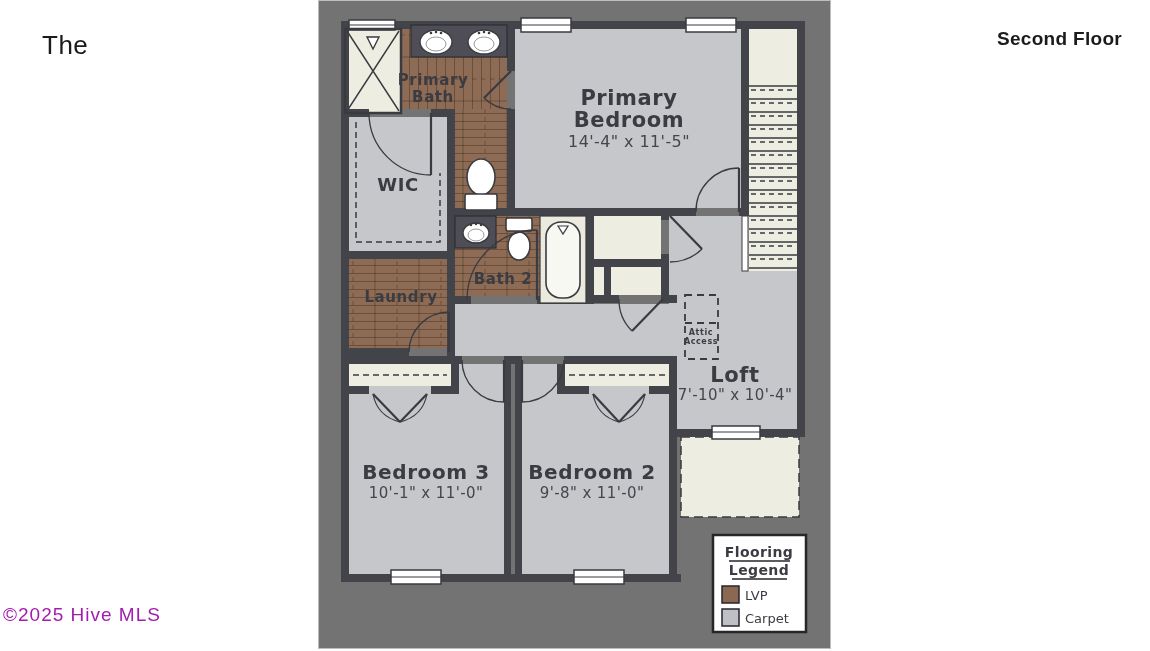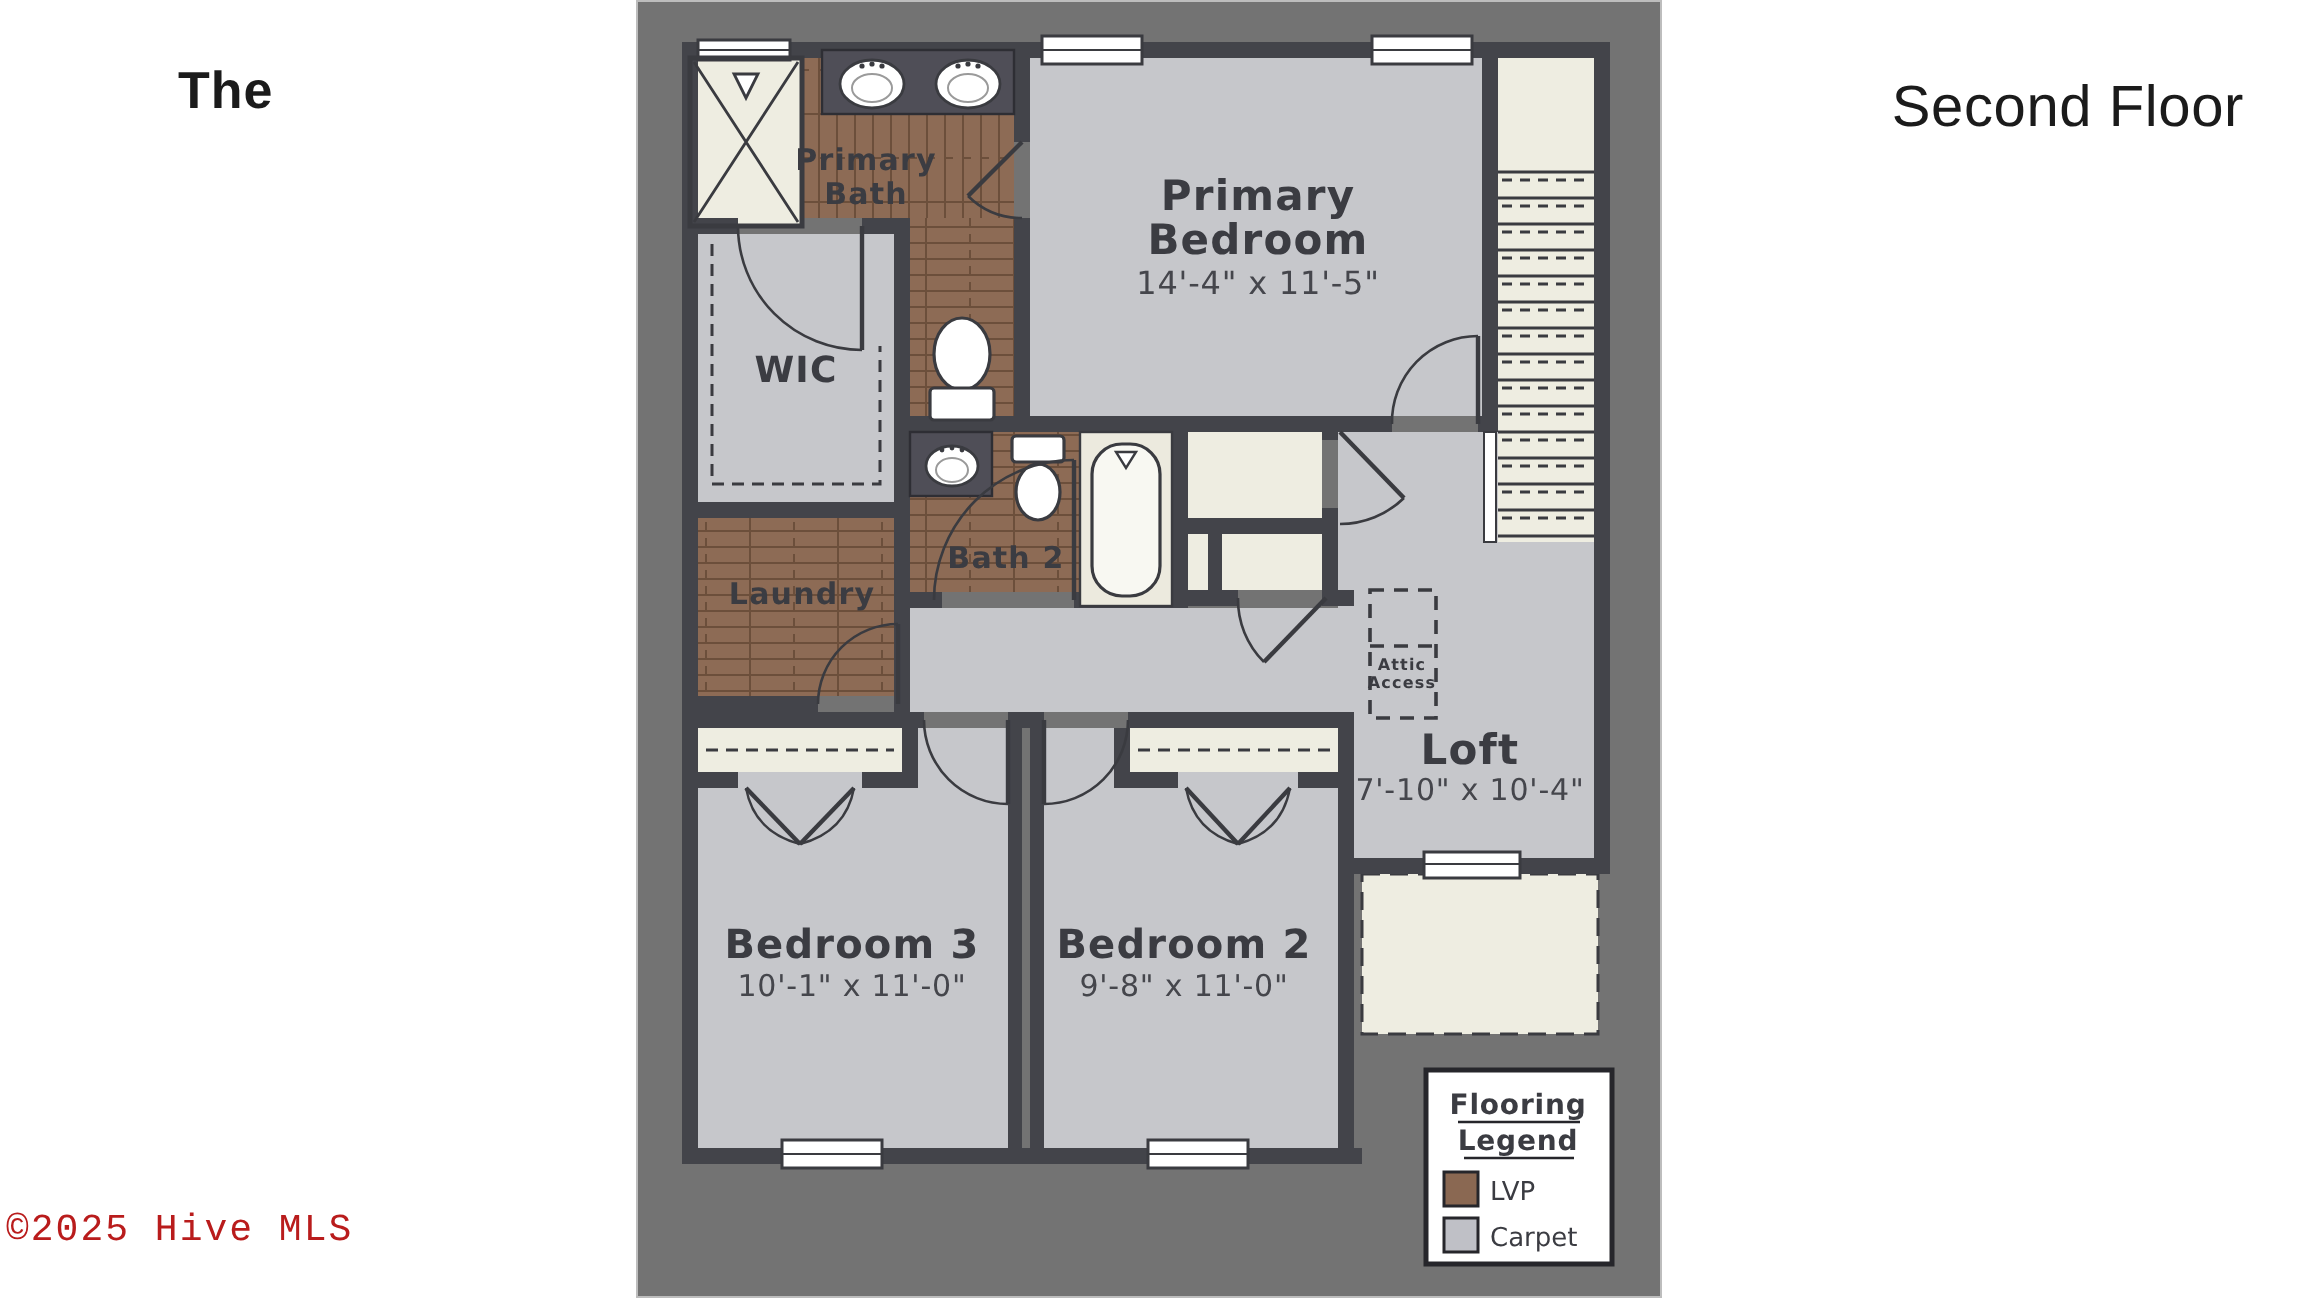--- a/index.html
+++ b/index.html
@@ -1,22 +1,22 @@
 <!DOCTYPE html>
 <html><head>
 <meta charset="utf-8">
 <style>
   html,body{margin:0;padding:0;background:#ffffff;}
   body{width:1150px;height:651px;position:relative;overflow:hidden;
        font-family:"Liberation Sans",sans-serif;color:#1b1b1b;}
   .page-title{position:absolute;left:42px;top:30px;display:flex;align-items:baseline;gap:9px;}
-  .page-title .prefix{font-size:26px;font-weight:bold;letter-spacing:.5px;margin-left:47px;}
+  .page-title .prefix{font-size:26px;font-weight:normal;letter-spacing:.5px;}
   .page-title .name{font-size:37px;font-weight:bold;letter-spacing:.5px;}
-  .floor-title{position:absolute;right:28px;top:38px;font-size:29px;font-weight:normal;letter-spacing:.3px;}
-  .watermark{position:absolute;left:3px;top:604px;font-size:19px;color:#b91c1c;letter-spacing:1px;font-family:Liberation Mono, monospace;}
+  .floor-title{position:absolute;right:28px;top:28px;font-size:19px;font-weight:bold;letter-spacing:.3px;}
+  .watermark{position:absolute;left:3px;top:604px;font-size:19px;color:#a21caf;letter-spacing:1px;}
   .plan-wrap{position:absolute;left:318px;top:0px;width:511px;height:647px;
              border:1px solid #bdbdbd;background:#737373;}
   svg text{font-family:"DejaVu Sans","Liberation Sans",sans-serif;fill:#3b3c42;}
   .room-name{font-weight:bold;letter-spacing:.6px;}
   .room-dims{font-weight:normal;letter-spacing:.4px;fill:#45464c;}
   .legend-title{font-weight:bold;letter-spacing:.4px;}
 </style>
 </head>
 <body>
 

